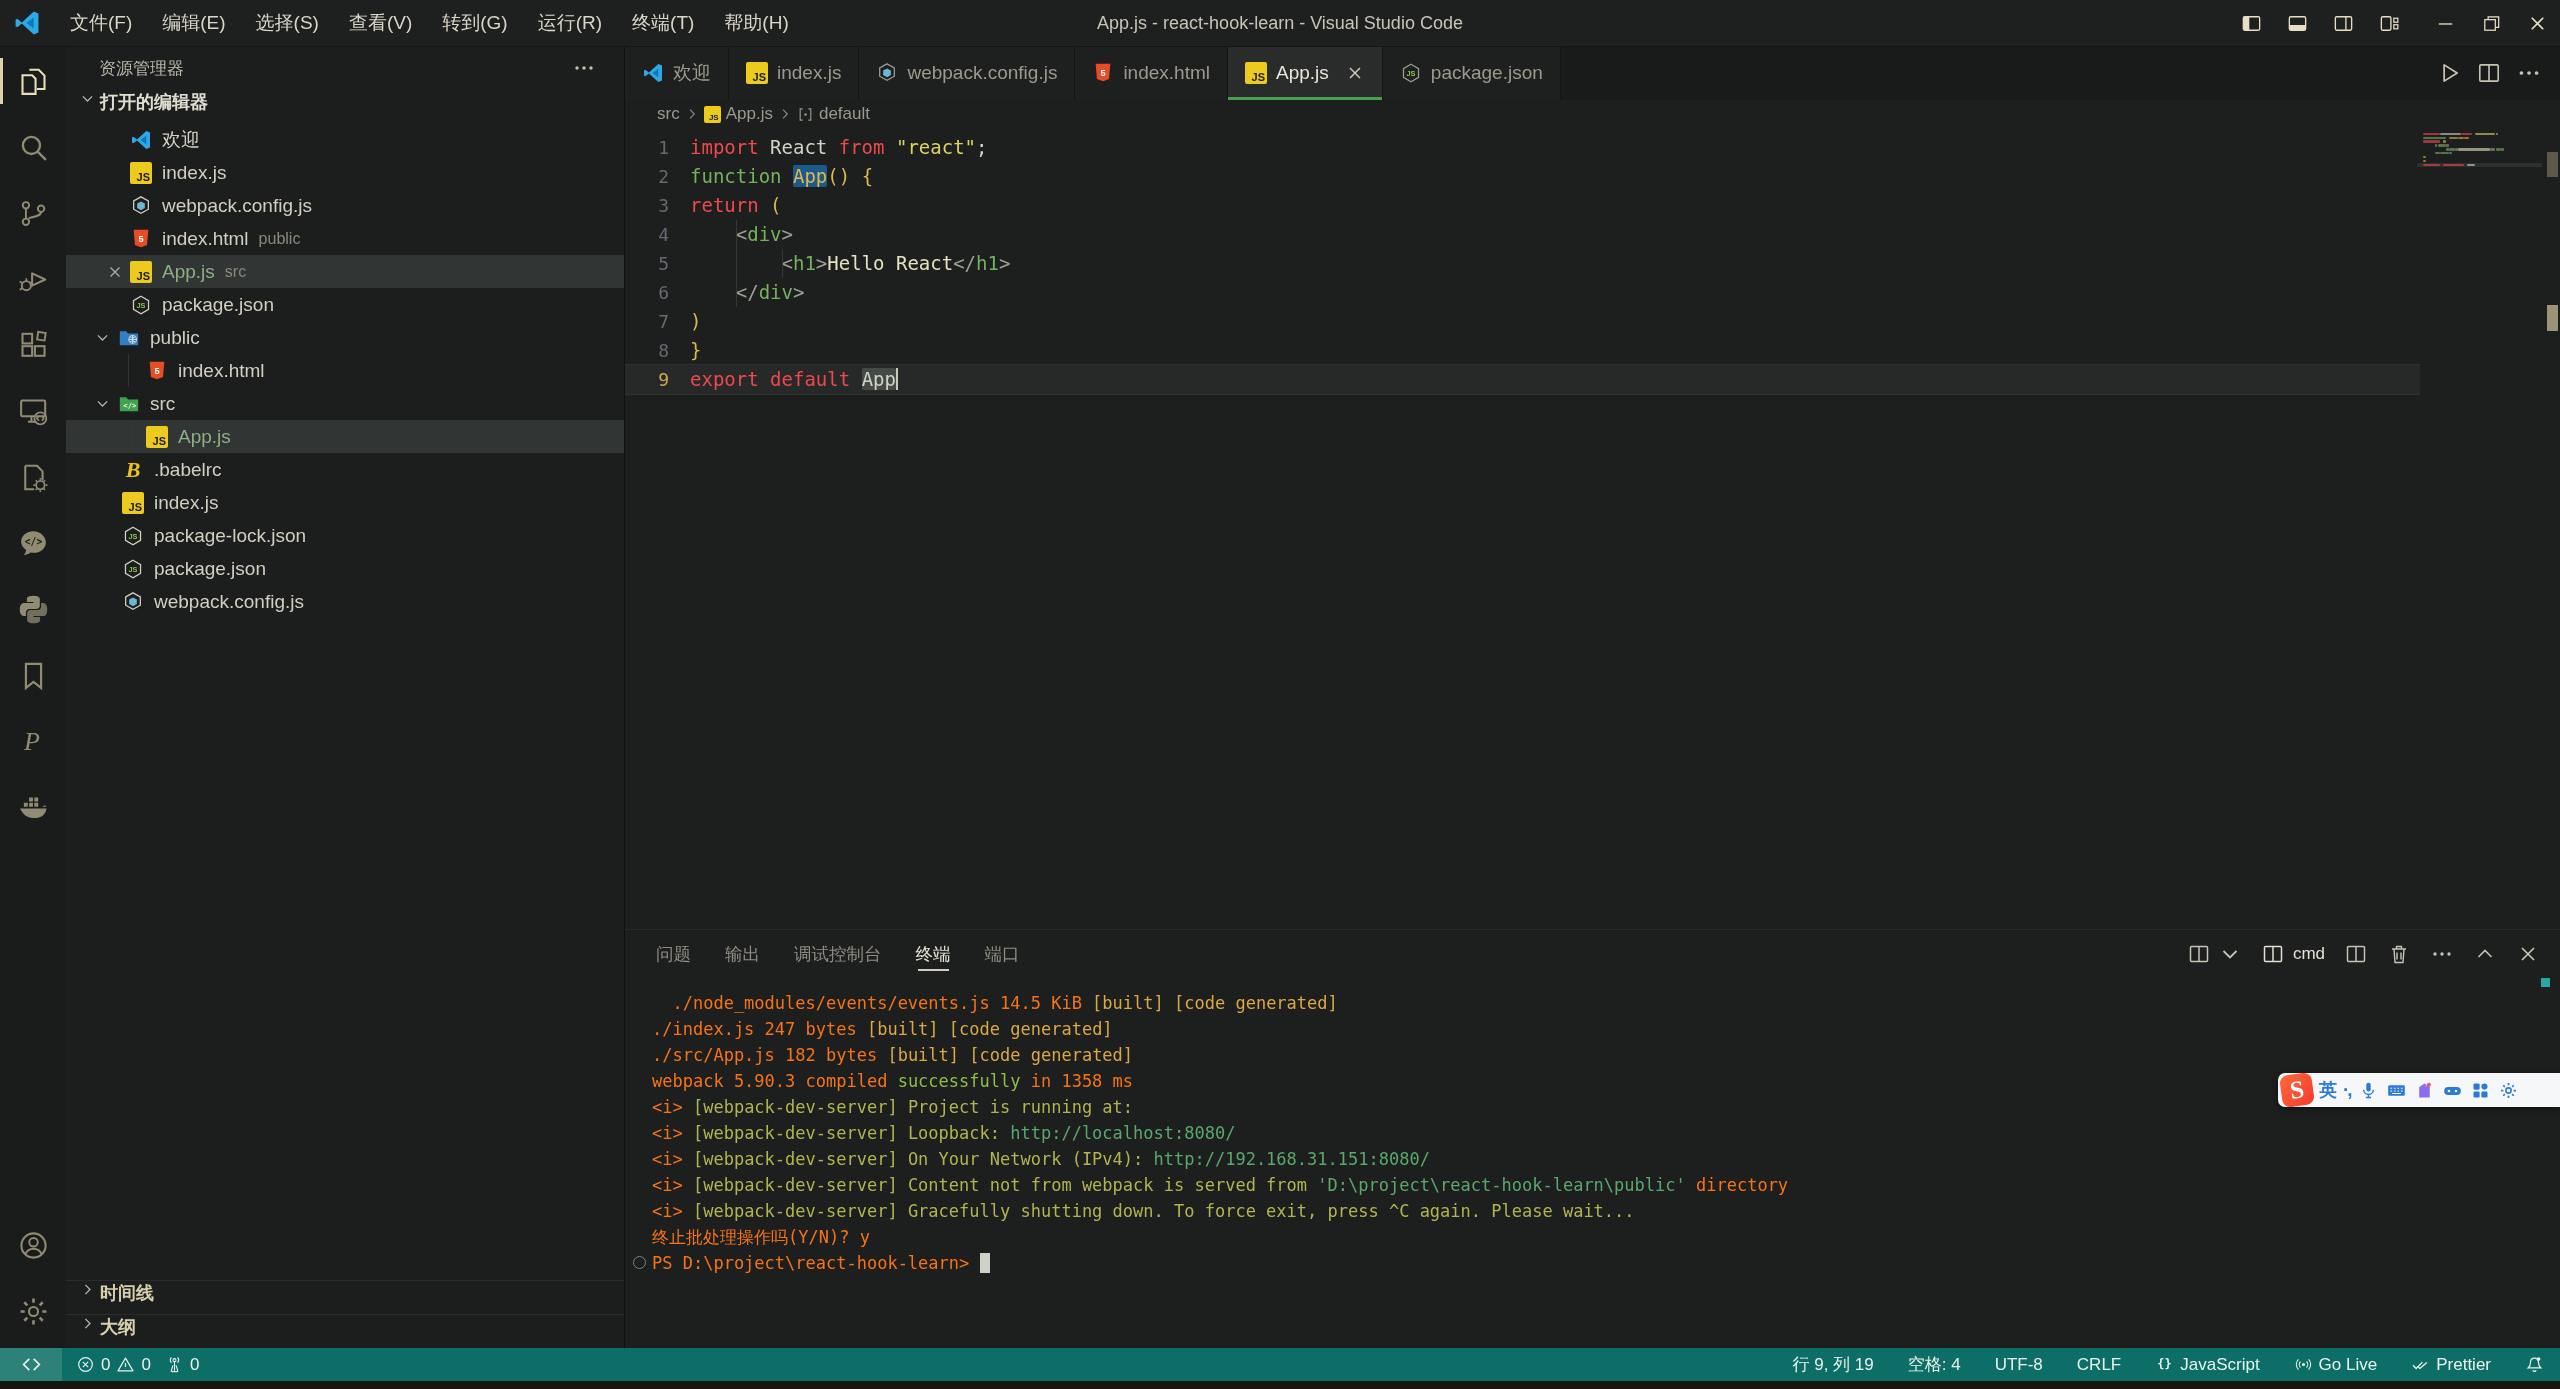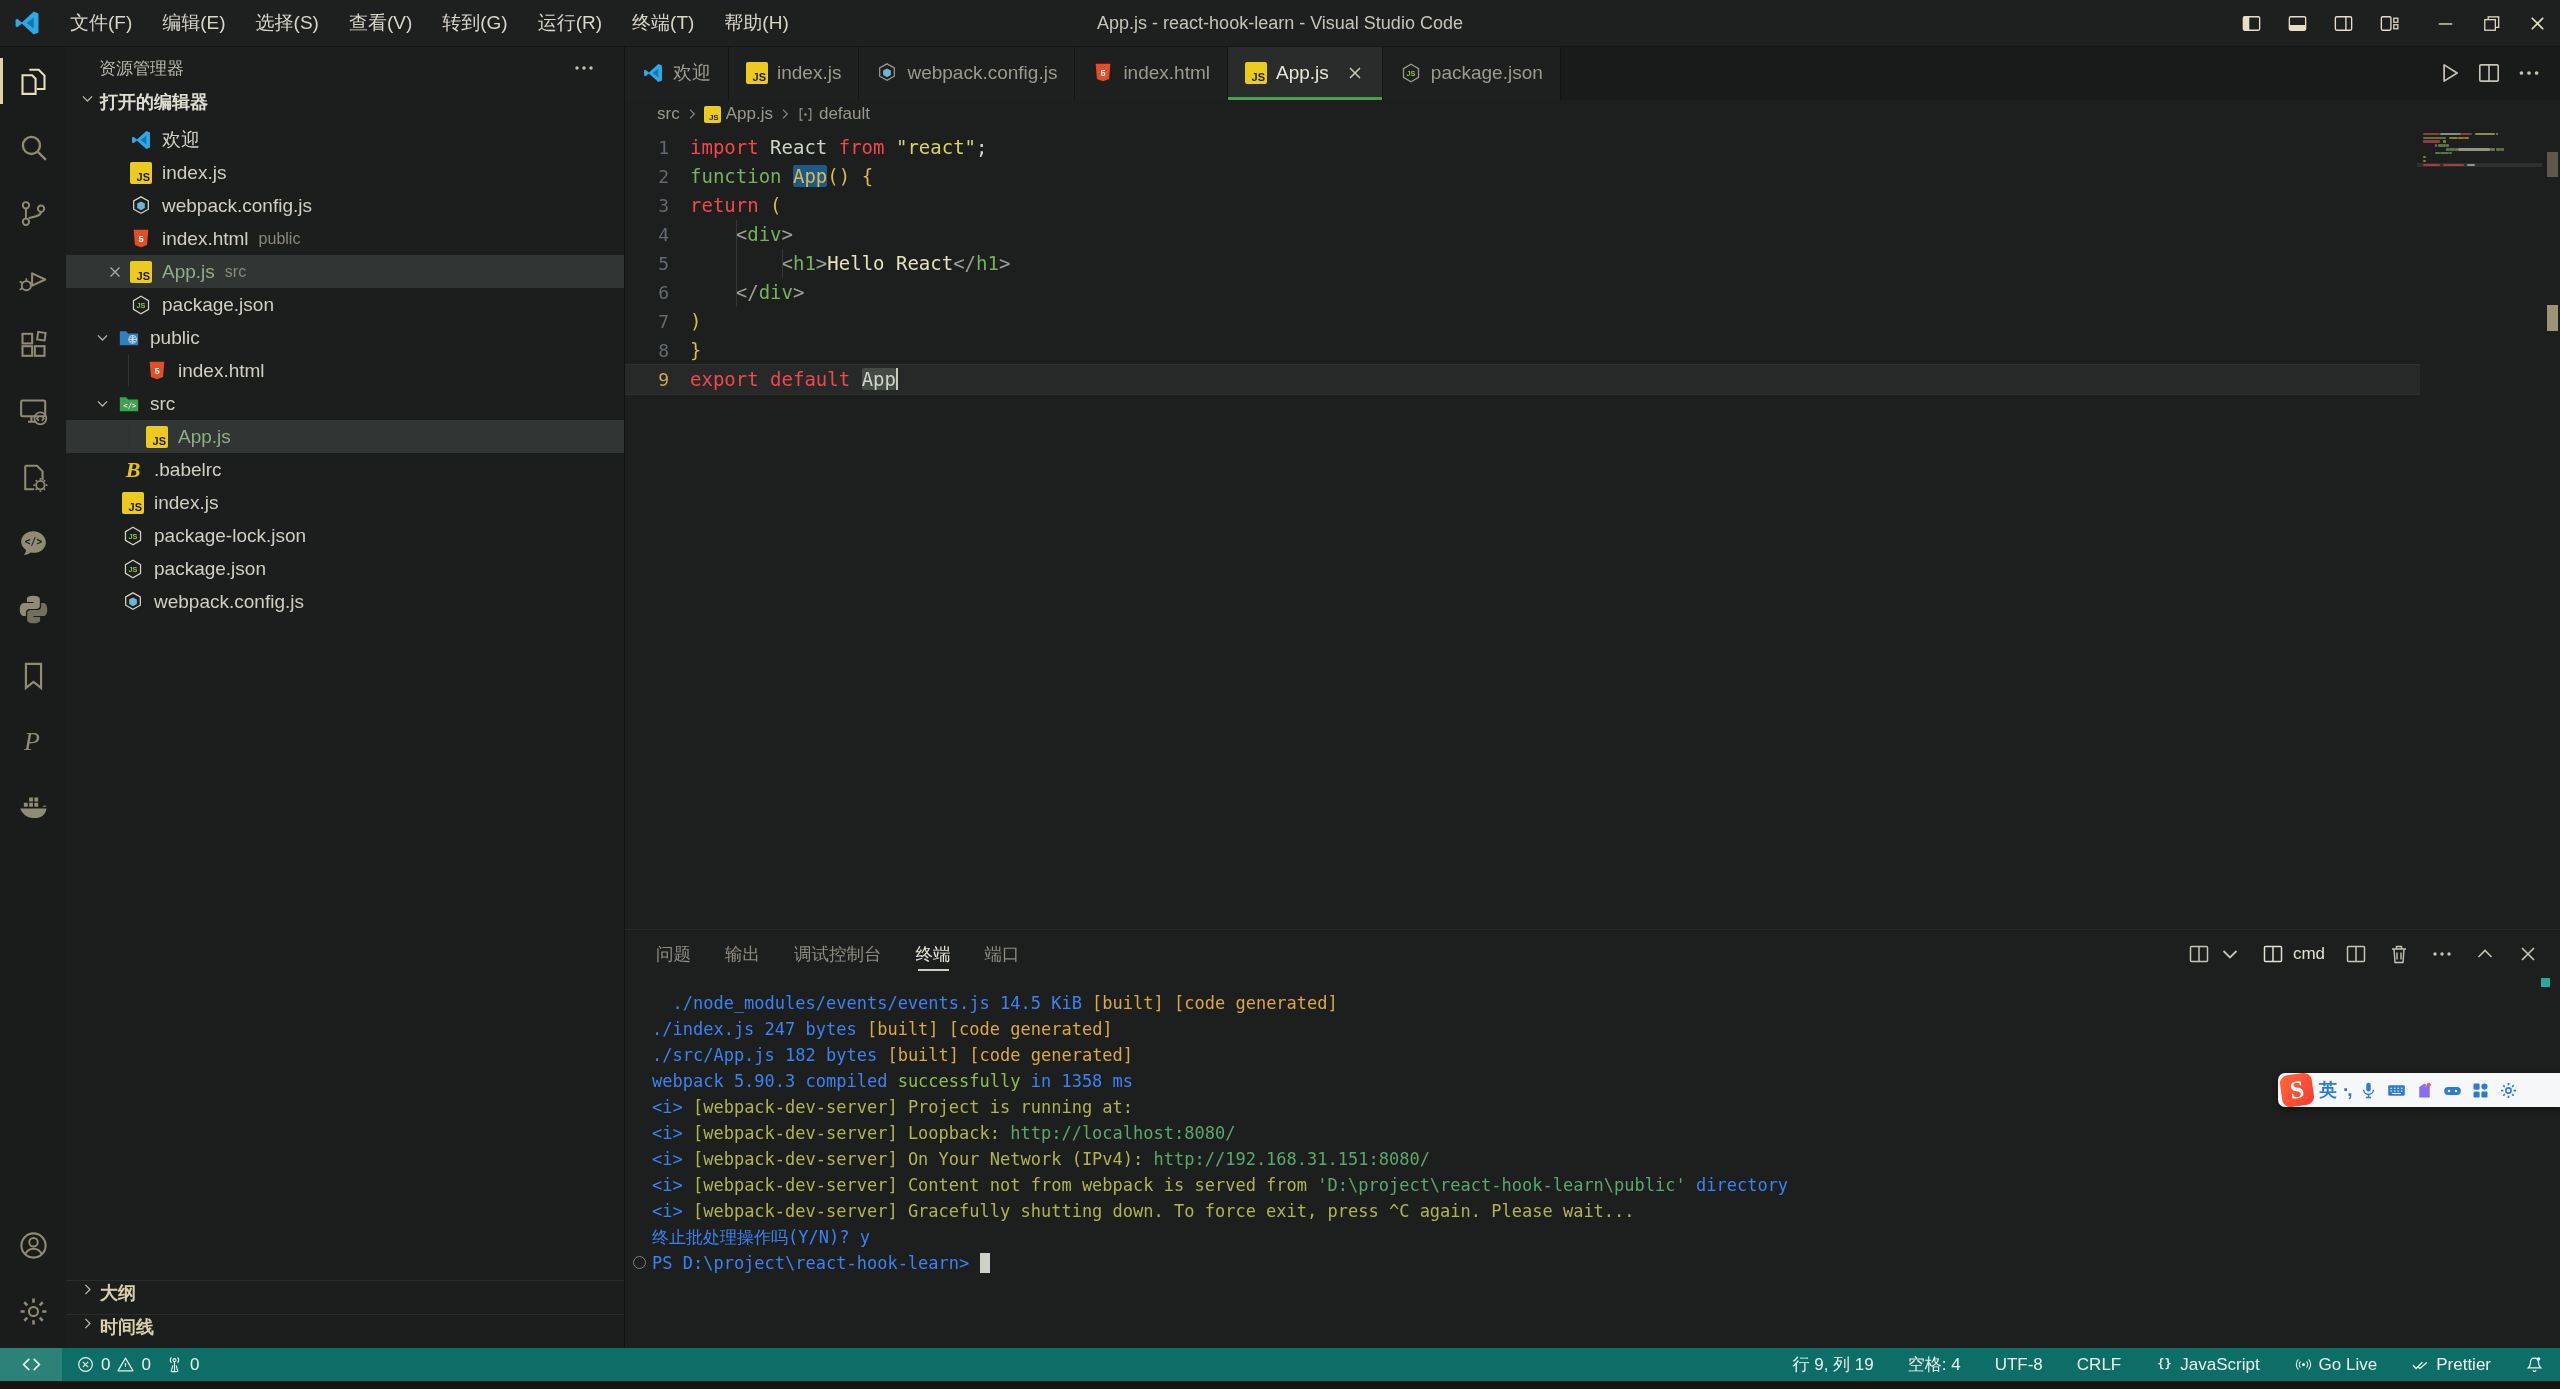--- a/index.html
+++ b/index.html
@@ -98,21 +98,21 @@
   .panel-header{height:48px;display:flex;align-items:center;padding-left:31px;padding-right:20px;flex-shrink:0;}
   .panel-tab{margin-right:34px;font-size:17.5px;color:#8f8d82;height:100%;display:flex;align-items:center;position:relative;white-space:nowrap;}
   .panel-tab.active{color:#e8e5d9;}
   .panel-tab.active::after{content:"";position:absolute;left:2px;right:2px;bottom:7px;height:2px;background:#cfccc0;}
   .panel-actions{margin-left:auto;display:flex;align-items:center;gap:19px;color:#c6c3b7;}
   .panel-actions .ico{width:24px;height:24px;}
   .pa-term{display:flex;align-items:center;gap:8px;font-size:17px;color:#e2dfd3;}
   .pa-chev{width:17px;height:17px;margin-left:-12px;}
   .terminal{flex:1;padding:12px 0 0 27px;font-family:"DejaVu Sans Mono",monospace;font-size:17px;line-height:26px;white-space:pre;position:relative;}
   .tl{position:relative;height:26px;}
-  .t-d{color:#3b82f6;margin-top:43px;}
+  .t-d{color:#f97316;margin-top:43px;}
   .t-y{color:#dba844;}
   .t-o{color:#b2b44f;}
   .t-g{color:#8fbf43;}
   .t-l{color:#5aa86c;}
   .tcursor{display:inline-block;width:10px;height:20px;background:#cfd0c8;vertical-align:text-bottom;}
   .tl-deco{position:absolute;left:-19px;top:6px;width:13px;height:13px;border:1.5px solid #7d7f7a;border-radius:50%;box-sizing:border-box;}
   .teal-dot{position:absolute;right:10px;top:48px;width:9px;height:9px;background:#27a9a2;}
 
   
   .statusbar{position:absolute;left:0;right:0;bottom:8px;height:33px;background:#0c6e66;display:flex;align-items:center;color:#eaf2ee;font-size:17px;z-index:25;}
@@ -497,29 +497,29 @@
           <div class="tree-guide" style="left: 62px; top: 99px; height: 33px;"></div>
         </div>
       <div class="sb-spacer"></div>
       <div class="sb-bottom" id="sbBottom">
           <div class="sec-header">
             <span class="ico sec-chev">
               <svg viewBox="0 0 24 24" fill="none">
                 <path stroke="currentColor" fill="none" stroke-width="1.8" d="M9 5.5l6.5 6.5L9 18.5"></path>
               </svg>
             </span>
-            <span>大纲</span>
+            <span>时间线</span>
           </div>
           <div class="sec-header">
             <span class="ico sec-chev">
               <svg viewBox="0 0 24 24" fill="none">
                 <path stroke="currentColor" fill="none" stroke-width="1.8" d="M9 5.5l6.5 6.5L9 18.5"></path>
               </svg>
             </span>
-            <span>时间线</span>
+            <span>大纲</span>
           </div>
         </div>
     </div>
 
     <div class="editor-col">
       <div class="tabbar">
         <div style="display:flex;" id="tabs">
             <div class="tab">
               <span class="fico">
                 <svg viewBox="0 0 24 24" fill="none">

